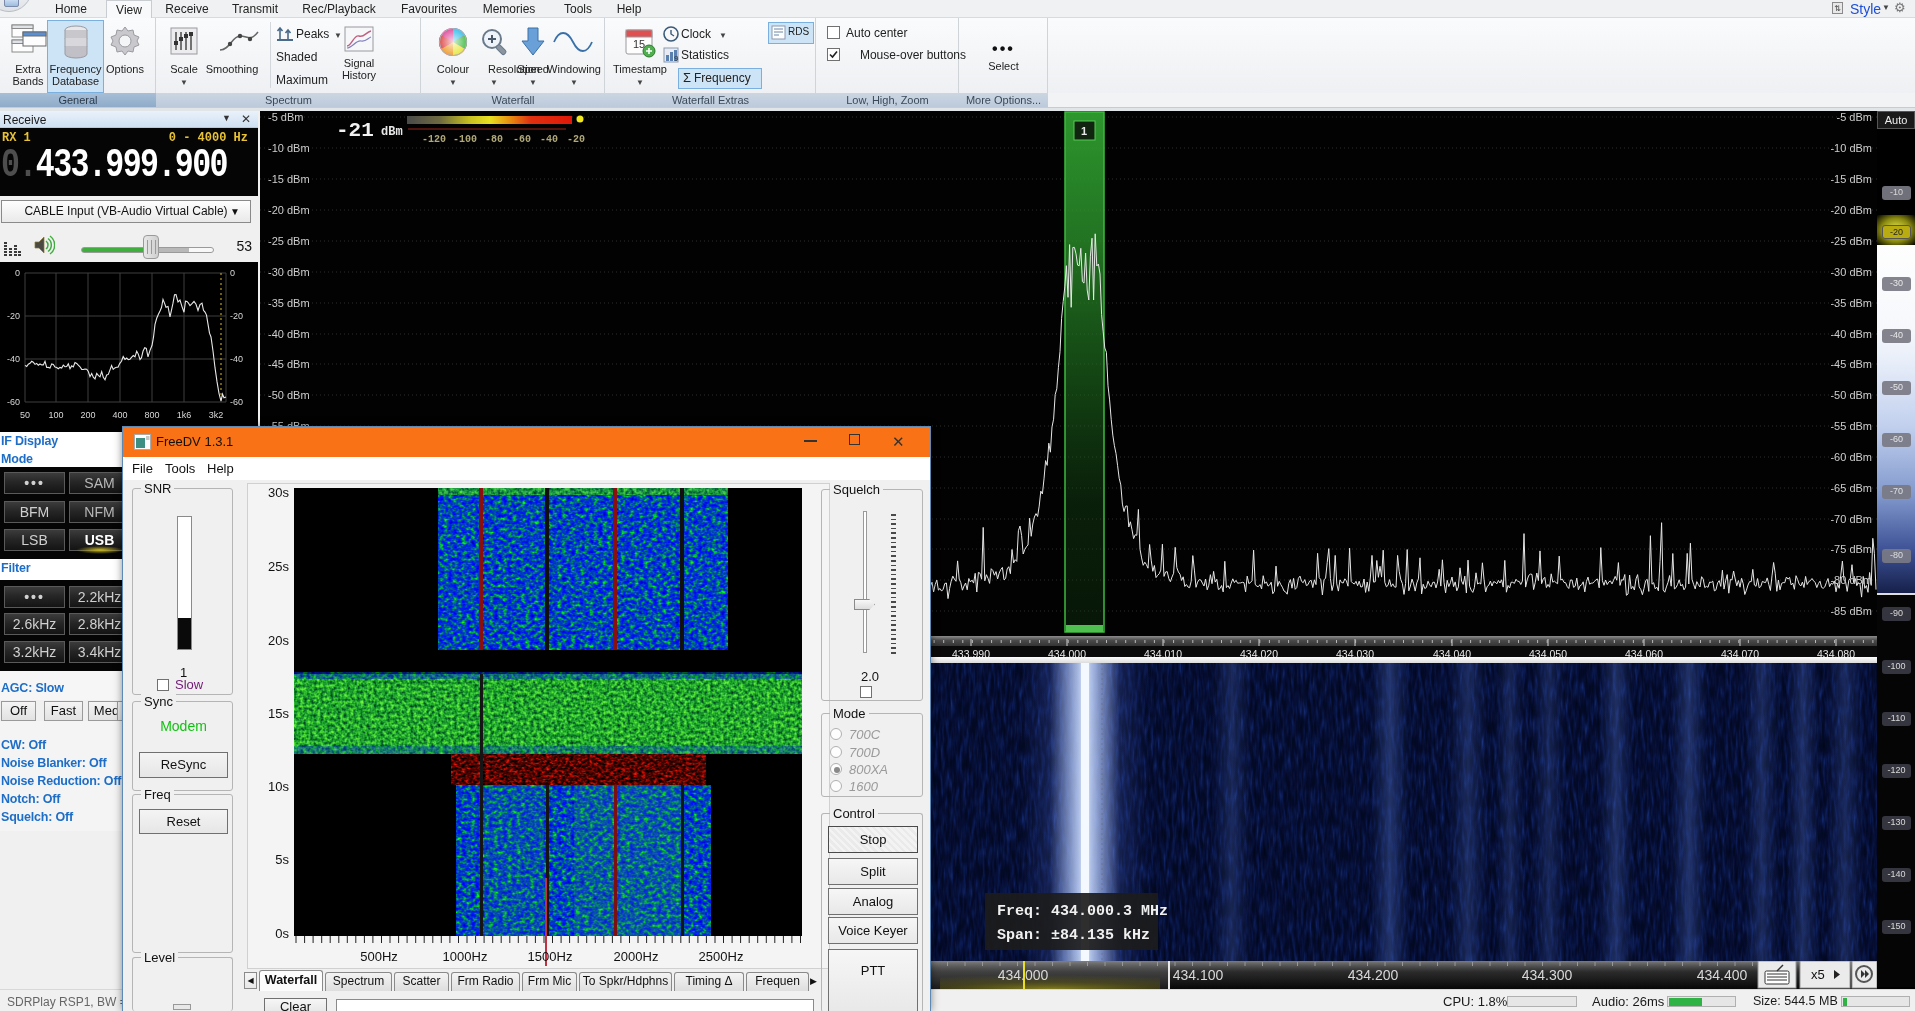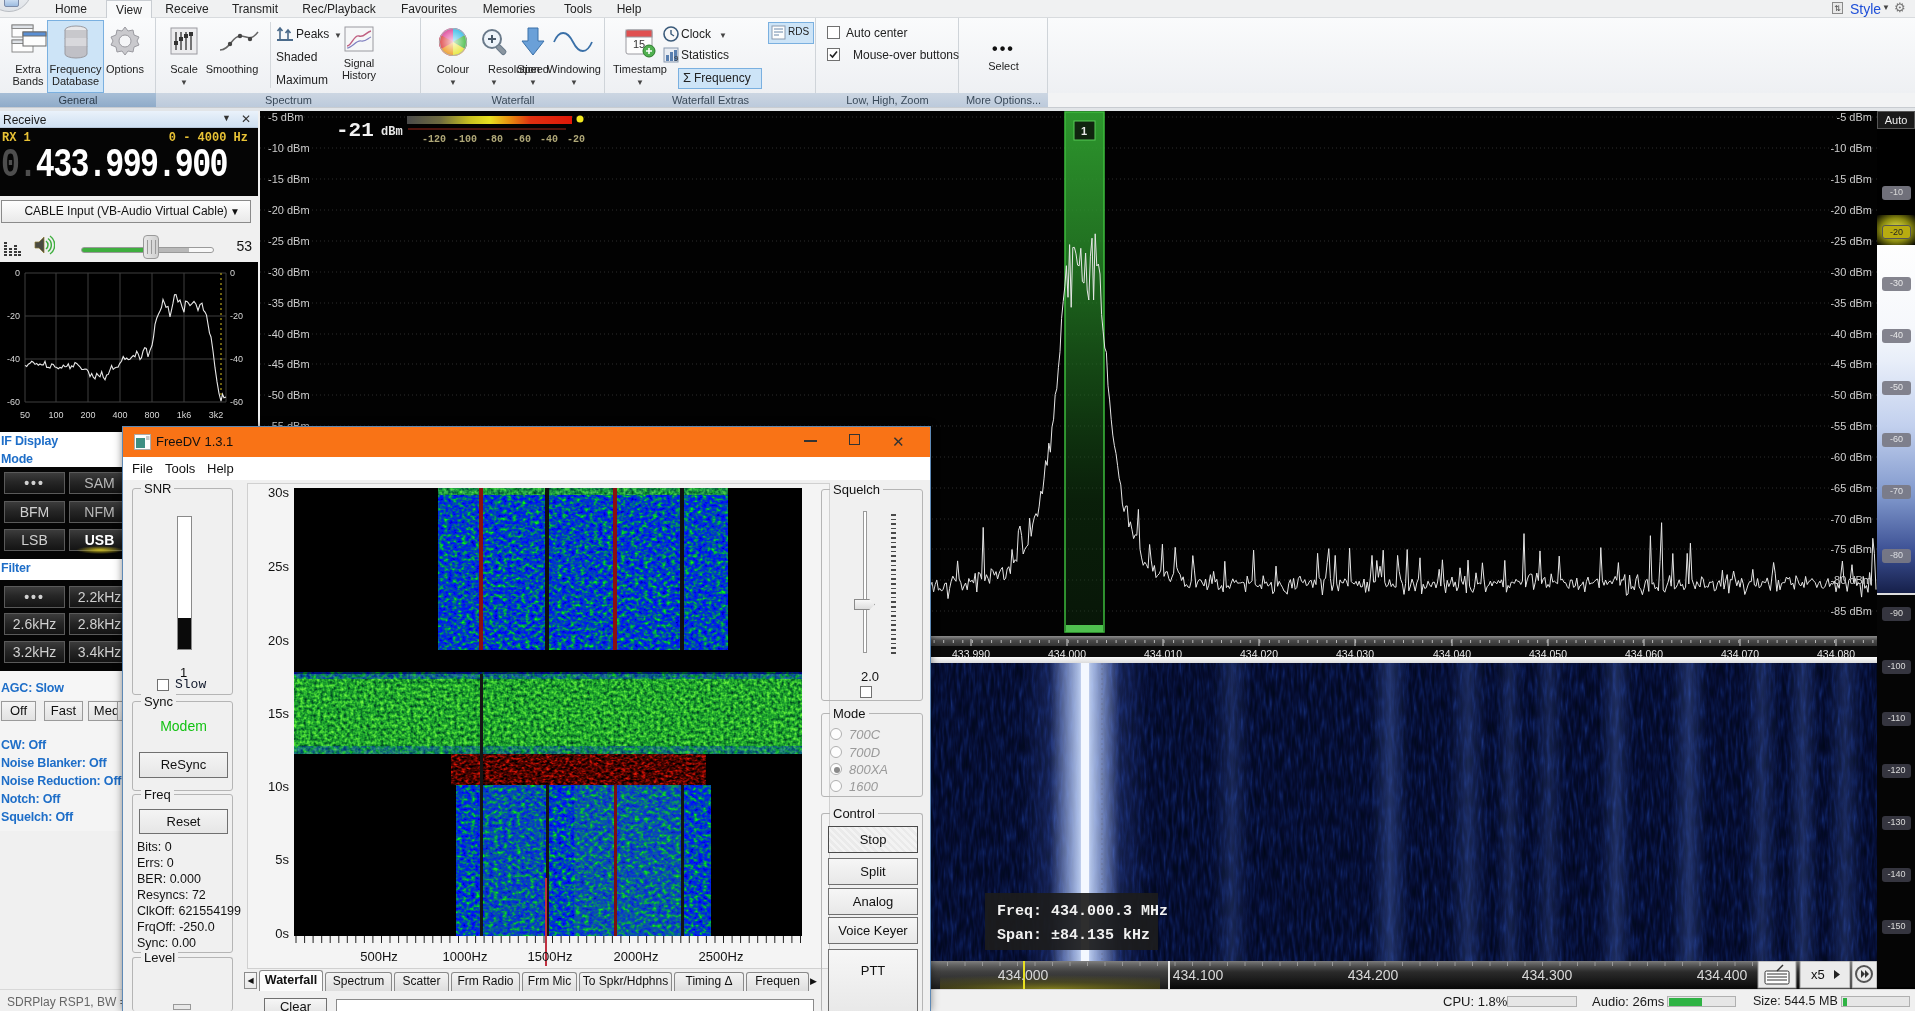--- a/index.html
+++ b/index.html
@@ -237,21 +237,21 @@
       <div class="abs btxt" style="left:788px;top:8px;font-size:10px;">RDS</div>
       <div class="rlabel" style="left:605px;width:211px;">Waterfall Extras</div>
 
       <div class="rgroup" style="left:816px;width:143px;"></div>
       <div class="abs" style="left:827px;top:8px;width:13px;height:13px;background:#fff;border:1px solid #707070;"></div>
       <div class="abs btxt" style="left:846px;top:9px;font-size:12px;text-align:left;width:80px;">Auto center</div>
       <div class="abs" style="left:827px;top:30px;width:13px;height:13px;background:#fff;border:1px solid #707070;"></div>
       <svg class="abs" style="left:828px;top:31px;" width="11" height="11" viewBox="0 0 11 11">
           <path d="M2 5.5 L4.5 8 L9 2.5" fill="none" stroke="#222" stroke-width="1.6"></path>
         </svg>
-      <div class="abs btxt" style="left:846px;top:31px;font-size:12px;text-align:center;width:120px;">Mouse-over buttons</div>
+      <div class="abs btxt" style="left:846px;top:31px;font-size:12px;text-align:right;width:120px;">Mouse-over buttons</div>
       <div class="rlabel" style="left:816px;width:143px;">Low, High, Zoom</div>
 
       <div class="rgroup" style="left:959px;width:89px;"></div>
       <div class="abs" style="left:959px;top:22px;width:89px;height:14px;font-size:16px;letter-spacing:2px;color:#111;text-align:center;font-weight:bold;">•••</div>
       <div class="btxt" style="left:959px;top:42px;width:89px;">Select</div>
       <div class="rlabel" style="left:959px;width:89px;">More Options...</div>
     </div>
     <div id="ribbonedge"></div>
   </div>
   <div id="leftpanel">
@@ -952,33 +952,32 @@
     </div>
     <div style="position:absolute;left:0;top:53px;width:807px;height:532px;background:#f0f0f0;"></div>
 
     <div class="groupbox" style="left:9px;top:61px;width:101px;height:207px;">
       <div class="grouplab">SNR</div>
       <div style="position:absolute;left:44px;top:27px;width:15px;height:134px;background:#fff;border:1px solid #8a8a8a;">
         <div style="position:absolute;left:0;top:101px;width:13px;height:31px;background:#0a0a0a;"></div>
       </div>
       <div style="position:absolute;left:0;top:176px;width:101px;text-align:center;font-size:13px;color:#111;">1</div>
       <div style="position:absolute;left:24px;top:190px;width:12px;height:12px;background:#fff;border:1px solid #707070;"></div>
-      <div style="position:absolute;left:42px;top:188px;font-size:13px;color:#0f172a;font-family:Liberation Mono, monospace;">Slow</div>
+      <div style="position:absolute;left:42px;top:188px;font-size:13px;color:#701a75;">Slow</div>
     </div>
 
     <div class="groupbox" style="left:9px;top:274px;width:101px;height:90px;">
       <div class="grouplab">Sync</div>
       <div style="position:absolute;left:0;top:16px;width:101px;text-align:center;font-size:14px;color:#12c212;">Modem</div>
       <div class="winbtn" style="left:6px;top:50px;width:89px;height:26px;line-height:24px;border-color:#707070;background:linear-gradient(#f4f4f4,#e6e6e6);">ReSync</div>
     </div>
 
     <div class="groupbox" style="left:9px;top:367px;width:101px;height:159px;">
       <div class="grouplab">Freq</div>
       <div class="winbtn" style="left:6px;top:14px;width:89px;height:25px;line-height:23px;border-color:#707070;background:linear-gradient(#f4f4f4,#e6e6e6);">Reset</div>
-      <div style="position:absolute;left:4px;top:44px;font-size:12.5px;color:#111;line-height:16px;white-space:nowrap;">Bits: 0<br>Errs: 0<br>BER: 0.000<br>Resyncs: 72<br>ClkOff: 621554199<br>FrqOff: -250.0<br>Sync: 0.00</div>
     </div>
 
     <div class="groupbox" style="left:9px;top:530px;width:101px;height:54px;border-bottom:none;">
       <div class="grouplab">Level</div>
       <div style="position:absolute;left:40px;top:46px;width:18px;height:6px;background:#e8e8e8;border:1px solid #999;"></div>
     </div>
 
     <div style="position:absolute;left:124px;top:56px;width:583px;height:486px;background:#f4f4f4;border:1px solid #d0d0d0;"></div>
     <div style="position:absolute;left:142px;top:58px;font-size:13px;color:#111;">
       <div style="position:absolute;left:0;top:0;width:24px;text-align:right;">30s</div>

